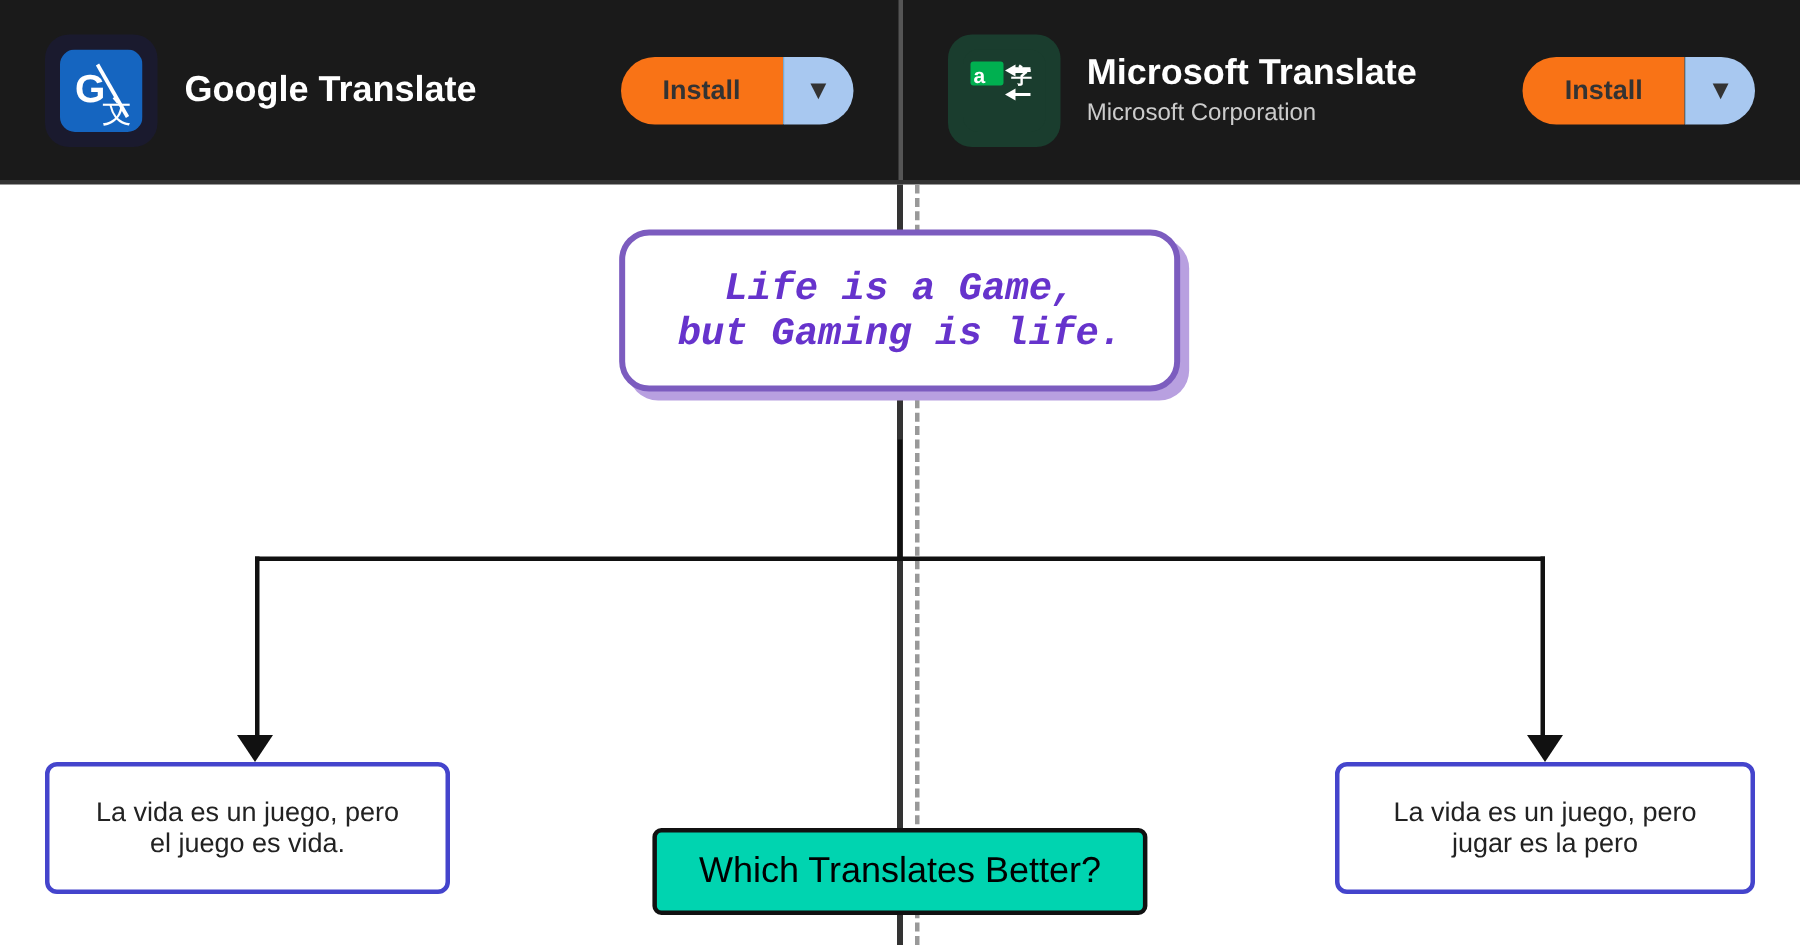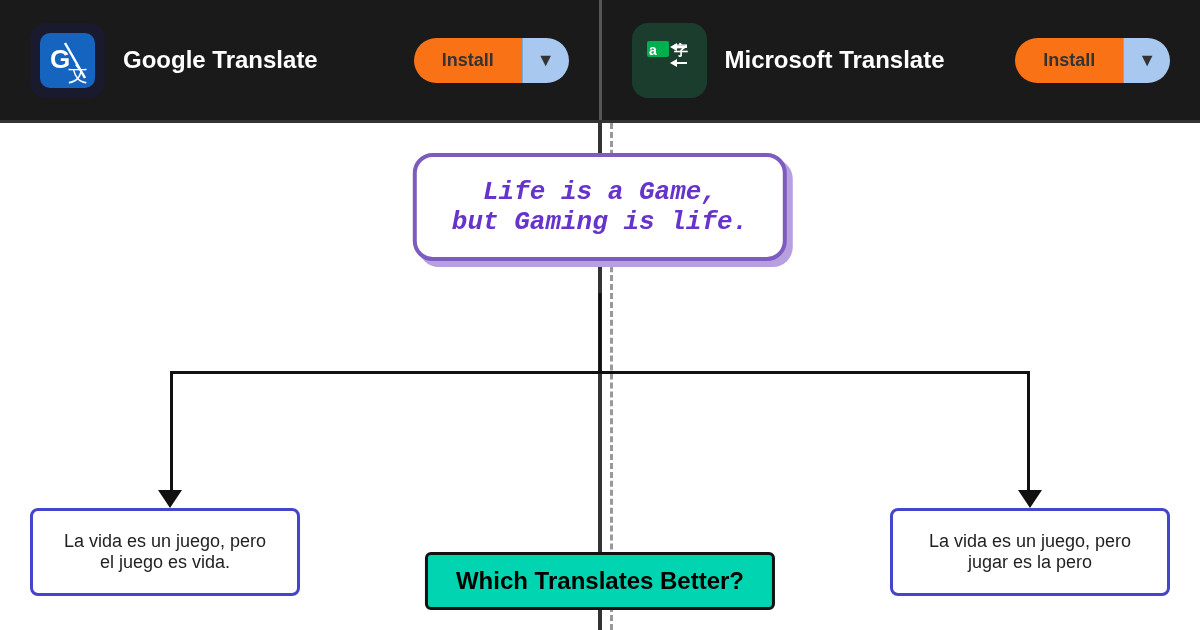--- a/index.html
+++ b/index.html
@@ -241,21 +241,21 @@
       background: #00d4b0;
       border: 3px solid #111;
       border-radius: 6px;
       padding: 12px 28px;
       white-space: nowrap;
       z-index: 10;
     }
 
     .bottom-question-text {
       font-size: 24px;
-      font-weight: bold;
+      font-weight: normal;
       color: #000;
     }
   </style>
 </head>
 <body>
 
 <div class="top-bar">
 
   <div class="app-card">
     <div class="app-icon google-icon-bg">
@@ -284,20 +284,21 @@
         <rect x="5" y="8" width="22" height="16" rx="2" fill="#00b050"></rect>
         <text x="7" y="22" font-size="14" font-weight="bold" fill="white" font-family="Arial">a</text>
         <text x="32" y="22" font-size="14" font-weight="bold" fill="white" font-family="Arial">字</text>
 
         <polygon points="28,14 35,10 35,13 45,13 45,15 35,15 35,18" fill="white"></polygon>
         <polygon points="28,30 35,34 35,31 45,31 45,29 35,29 35,26" fill="white"></polygon>
       </svg>
     </div>
     <div class="app-info">
       <div class="app-name">Microsoft Translate</div>
+      <div class="app-developer">Microsoft Corporation</div>
     </div>
     <div class="install-group">
       <button class="install-btn">Install</button>
       <button class="dropdown-btn">▼</button>
     </div>
   </div>
 
 </div>
 
 <div class="main-content">

